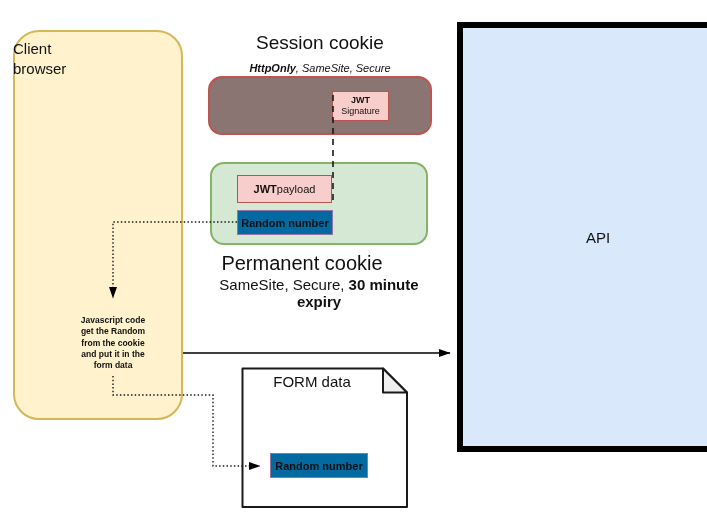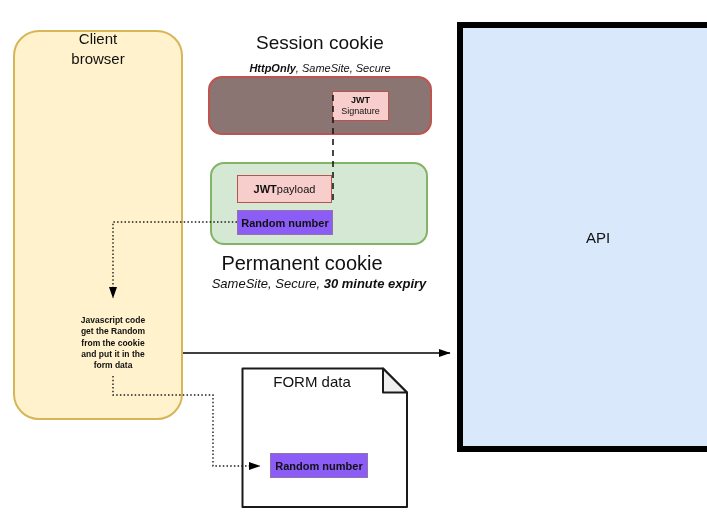--- a/index.html
+++ b/index.html
@@ -3,21 +3,21 @@
 <meta charset="utf-8">
 <style>
   html,body { margin:0; padding:0; background:#ffffff; }
   body { font-family:"Liberation Sans", sans-serif; color:#111111; }
   #canvas { position:relative; width:707px; height:516px; background:#ffffff; overflow:hidden; }
   .shape { position:absolute; box-sizing:border-box; }
 
   
   .client-box { left:13px; top:30px; width:170px; height:390px;
     background:#FFF2CC; border:2px solid #D6B656; border-radius:26px; }
-  .client-label { left:13px; top:29px; width:170px; text-align:center;
+  .client-label { left:13px; top:39px; width:170px; 
     font-size:15px; line-height:1.35; white-space:pre-line; }
   .js-note { left:64px; top:315px; width:98px; text-align:center;
     font-size:8.5px; font-weight:bold; line-height:1.33; white-space:pre-line; }
 
   
   .session-title { left:230px; top:32px; width:180px; text-align:center; font-size:19px; }
   .session-flags { left:215px; top:54px; width:210px; text-align:center;
     font-size:11px; font-style:italic;margin-top:8px; }
   .session-flags .b { font-weight:bold; }
   .session-rect { left:208px; top:76px; width:224px; height:59px;
@@ -28,27 +28,27 @@
     font-size:9px; line-height:1.25; text-align:center; }
   .jwt-sig .l1 { font-weight:bold; }
 
   
   .perm-rect { left:210px; top:162px; width:218px; height:83px;
     background:#D5E8D4; border:2px solid #82B366; border-radius:14px; }
   .jwt-payload { left:237px; top:175px; width:95px; height:28px;
     background:#F8CECC; border:1.5px solid #B85450;
     display:flex; align-items:center; justify-content:center; font-size:11px; }
   .jwt-payload .b { font-weight:bold; }
-  .random-box { background:#8b5cf6; border:1.5px solid #9673A6;
+  .random-box { background:#0369a1; border:1.5px solid #9673A6;
     display:flex; align-items:center; justify-content:center;
     font-size:11px; font-weight:bold; }
   .random-cookie { left:237px; top:210px; width:96px; height:25px; }
   .perm-title { left:212px; top:252px; width:180px; text-align:center; font-size:20px; }
   .perm-flags { left:204px; top:276px; width:230px; text-align:center;
-    font-size:13px; font-style:italic; }
+    font-size:15px; }
   .perm-flags .b { font-weight:bold; }
 
   
   .api-box { left:457px; top:22px; width:282px; height:430px;
     background:#DAE8FC; border:6px solid #000000;
     display:flex; align-items:center; justify-content:center; font-size:15px; }
 
   
   .doc-svg { left:241px; top:367px; width:168px; height:142px; }
   .doc-title { left:252px; top:373px; width:120px; text-align:center; font-size:15px; }

